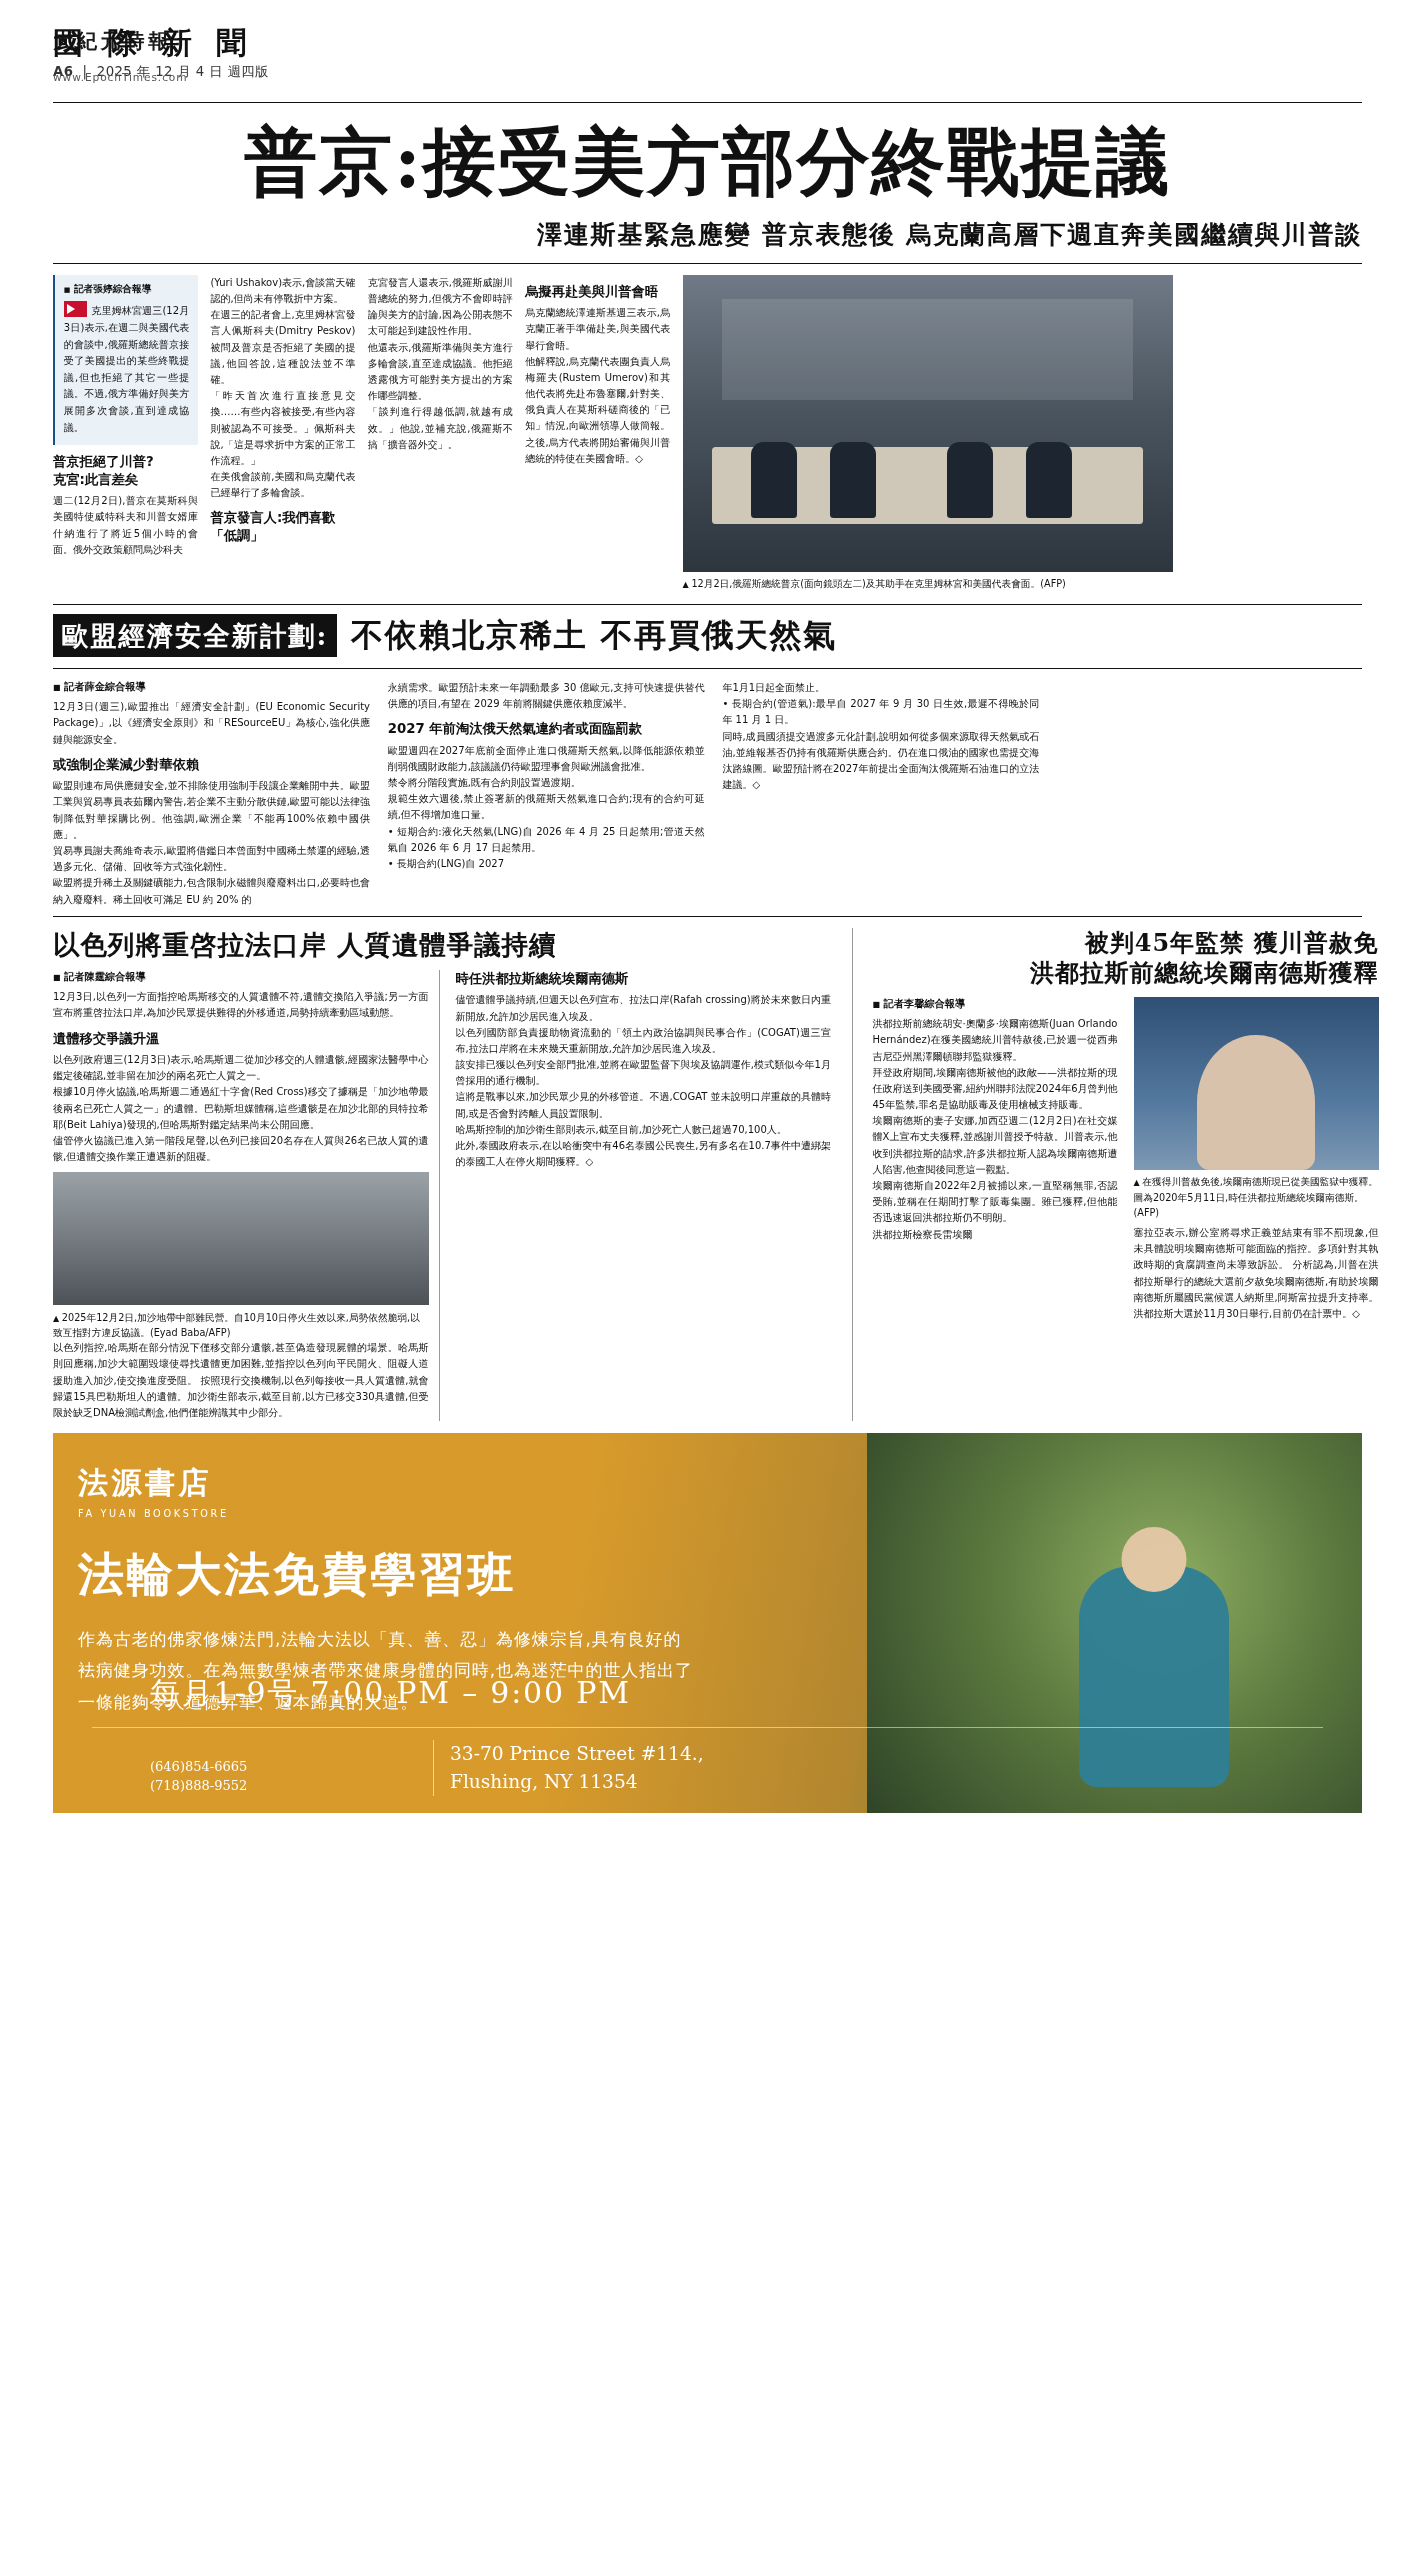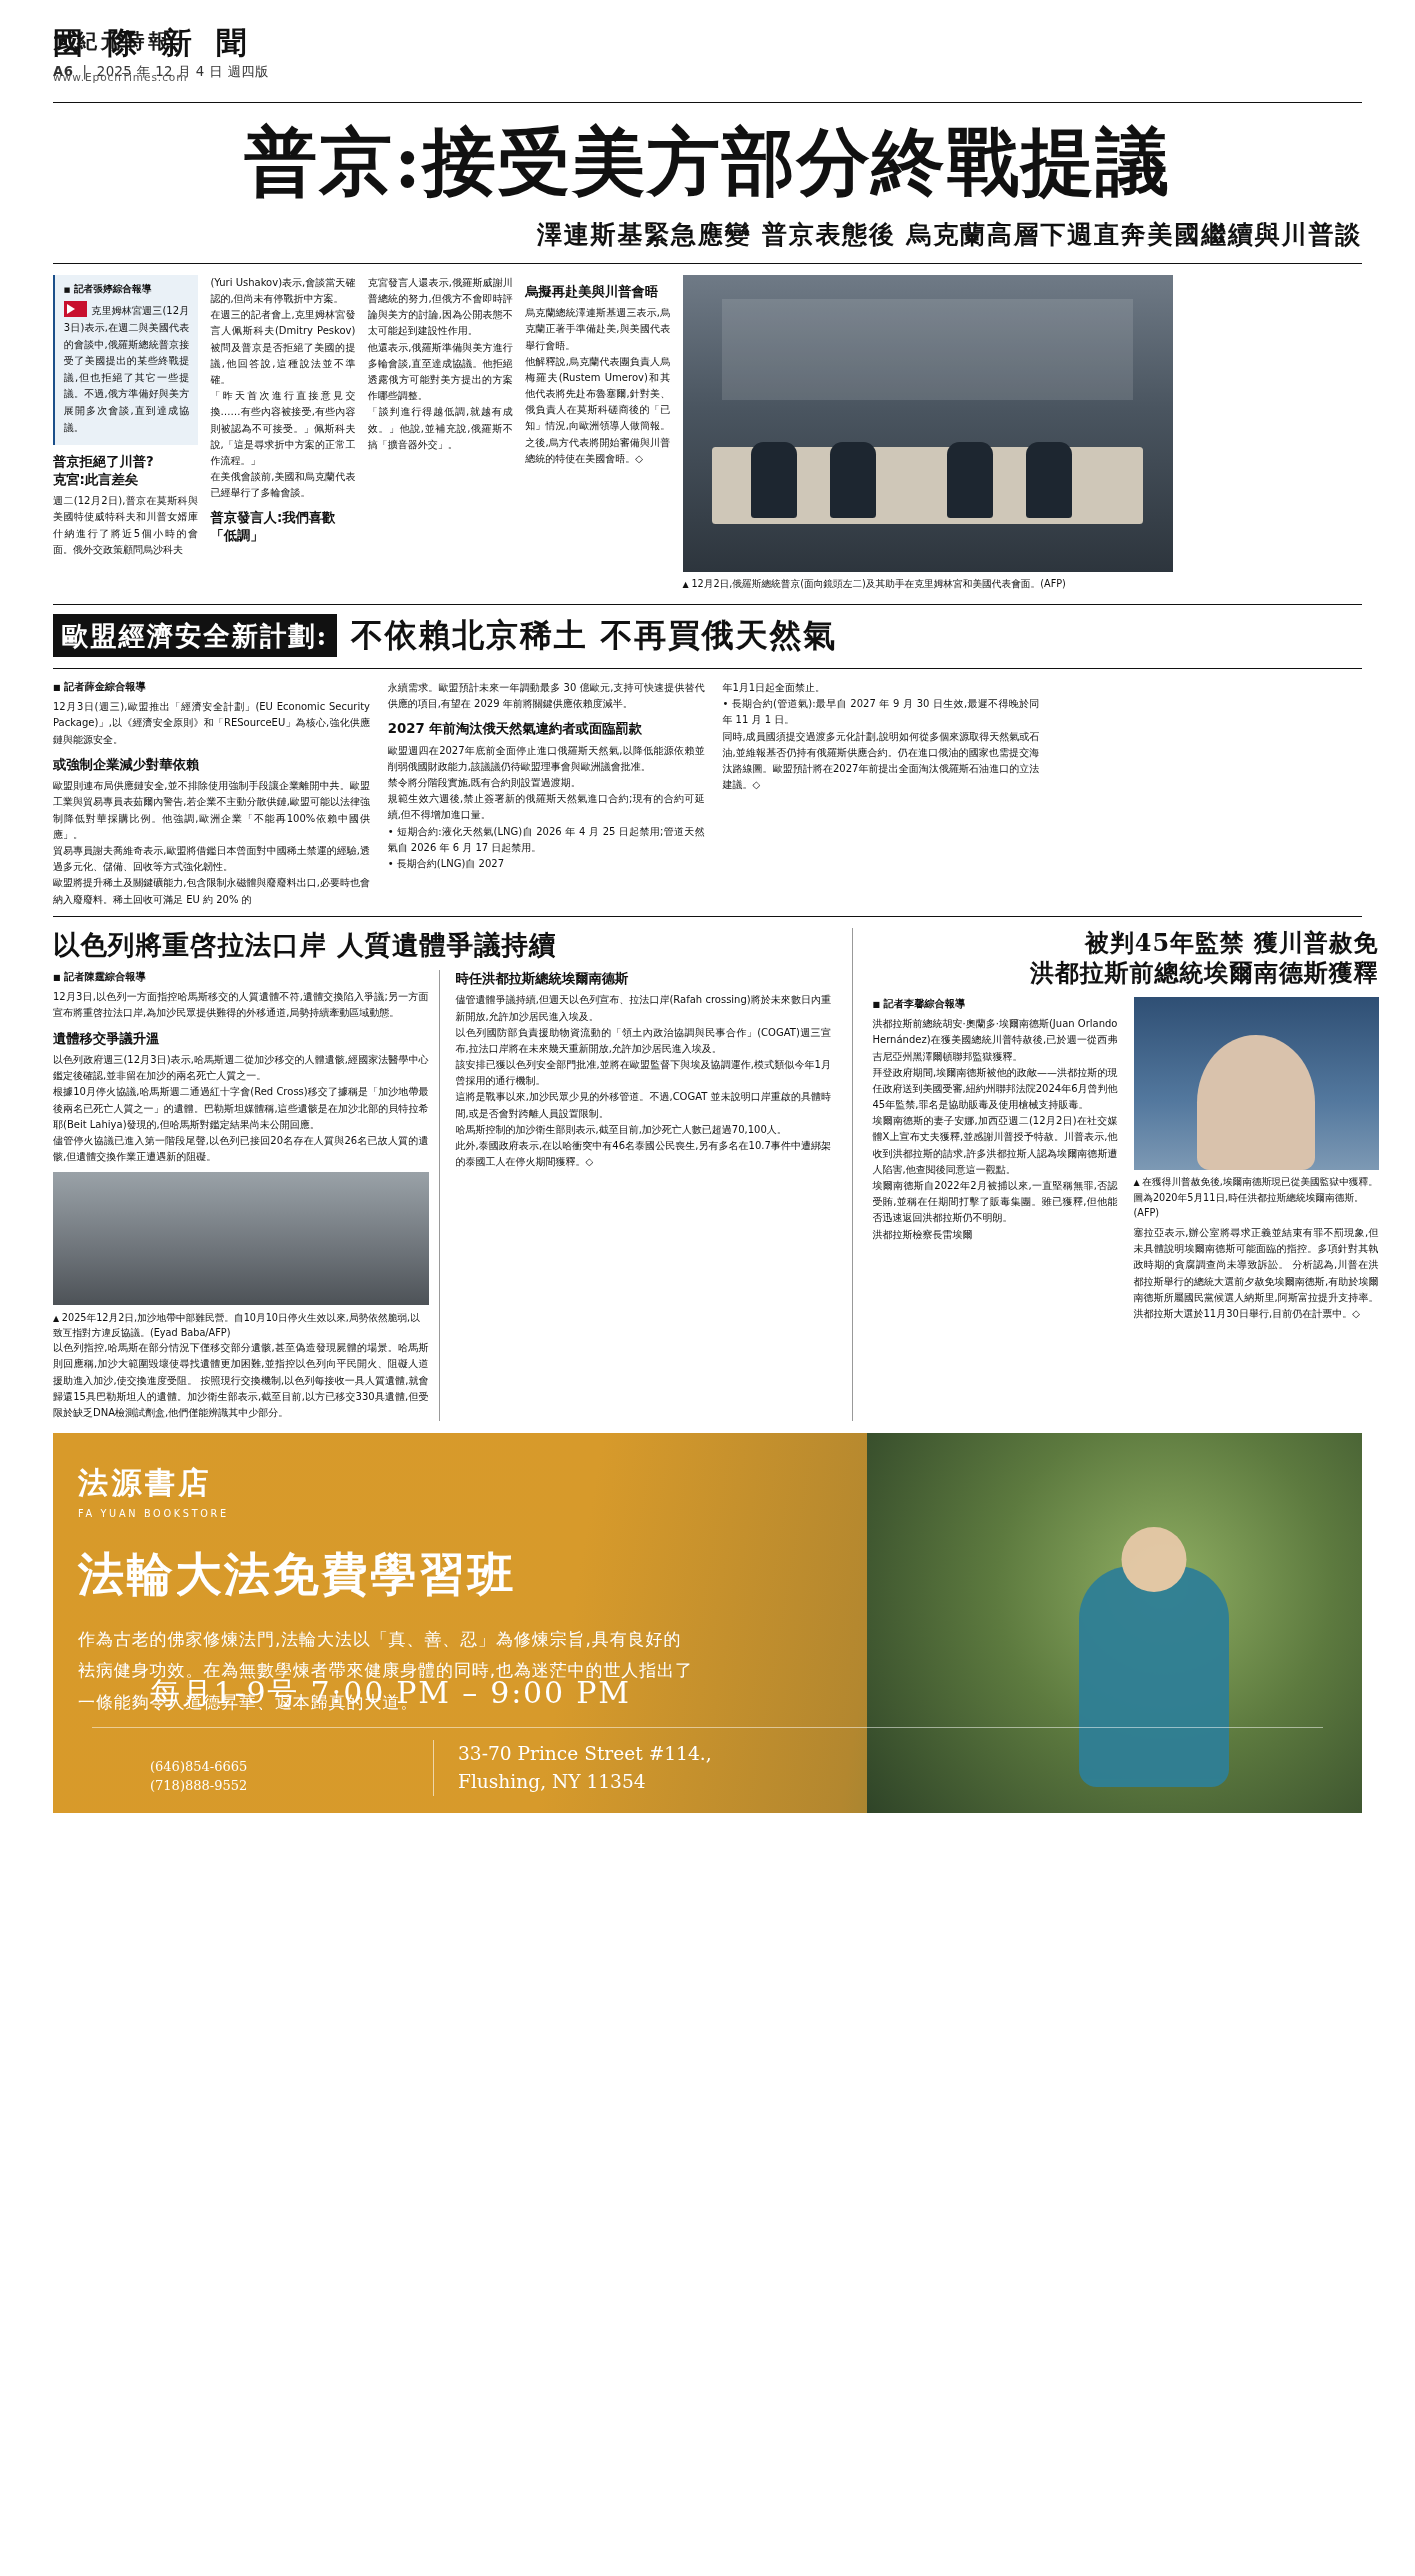--- a/index.html
+++ b/index.html
@@ -73,21 +73,21 @@
   
   .ad{margin-top:12.4px;height:380px;background:linear-gradient(100deg,#d89a2a 0%,#d79a2b 40%,#b3872f 62%,#6d7b3c 78%,#4c6b4a 100%);position:relative;overflow:hidden;color:#fff;}
   .ad-left{position:absolute;left:25px;top:30px;width:619px;}
   .ad-logo{font-family:"DejaVu Serif","Liberation Serif",serif;font-size:30px;font-weight:bold;letter-spacing:3.5px;}
   .ad-logo-en{font-size:9.7px;letter-spacing:2.7px;margin-top:3.5px;}
   .ad-h1{font-family:"DejaVu Serif","Liberation Serif",serif;font-size:46px;font-weight:bold;letter-spacing:2.7px;margin-top:25px;}
   .ad-p{font-size:17px;line-height:1.85;margin-top:17.7px;letter-spacing:0.9px;}
   .ad-time{position:absolute;left:97px;bottom:99px;font-family:"DejaVu Serif","Liberation Serif",serif;font-size:30px;letter-spacing:1.8px;}
   .ad-divider{position:absolute;left:39px;right:39px;bottom:85px;border-top:0.9px solid rgba(255,255,255,.5);}
   .ad-phone{position:absolute;left:97px;bottom:17.7px;font-size:13px;line-height:1.5;font-family:"DejaVu Serif","Liberation Serif",serif;}
-  .ad-addr{position:absolute;left:380px;bottom:17.7px;font-size:18.6px;line-height:1.5;font-family:"DejaVu Serif","Liberation Serif",serif;border-left:0.9px solid rgba(255,255,255,.6);padding-left:24px;}
+  .ad-addr{position:absolute;left:380px;bottom:17.7px;font-size:18.6px;line-height:1.5;font-family:"DejaVu Serif","Liberation Serif",serif;border-left:0.9px solid rgba(255,255,255,.6);padding-left:16px;}
   .ad-photo{position:absolute;right:0;top:0;width:495px;height:380px;background:radial-gradient(circle at 60% 40%,#8fae62 0%,#5d7a3f 45%,#2f4428 100%);}
   .ad-person{position:absolute;right:133px;bottom:26.5px;width:150px;height:221px;background:#2f7f96;border-radius:53px 53px 17.7px 17.7px;opacity:.95;}
   .ad-person:after{content:"";position:absolute;left:50%;top:-39px;transform:translateX(-50%);width:65px;height:65px;border-radius:50%;background:#e7c9a8;}
 </style>
 </head>
 <body>
 
 <div class="page">
 
   <div class="masthead">

